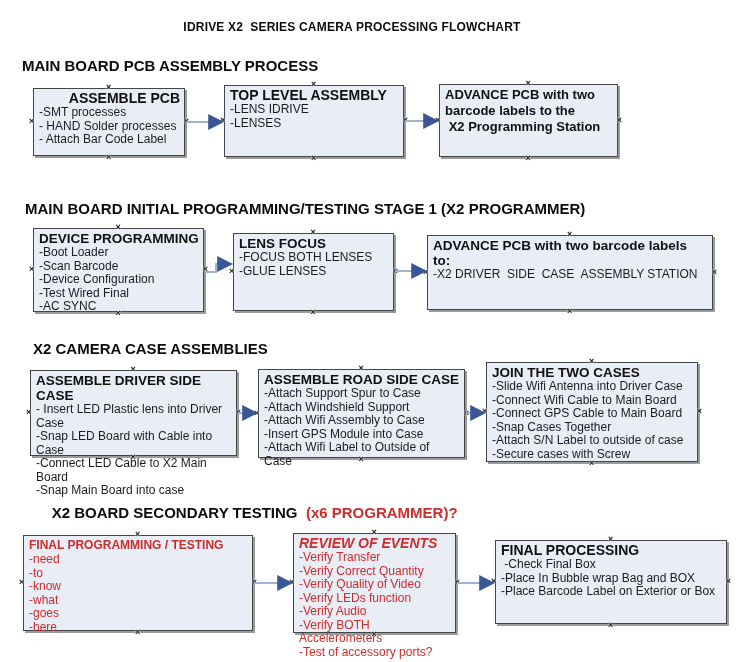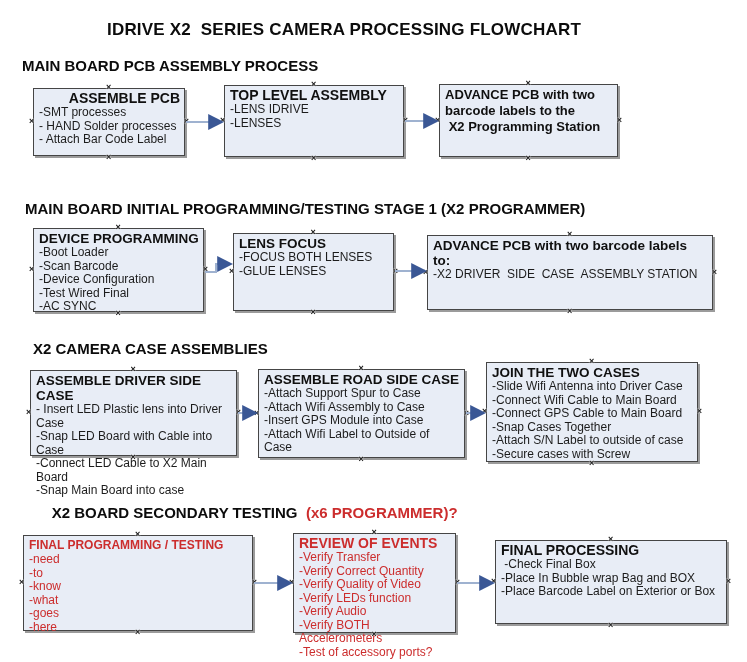--- a/index.html
+++ b/index.html
@@ -1,22 +1,22 @@
 <!DOCTYPE html>
 <html><head>
 <meta charset="utf-8">
 <style>
   html,body{margin:0;padding:0;background:#ffffff;}
   .canvas{
     position:relative;width:747px;height:662px;background:#ffffff;
     font-family:"Liberation Sans", sans-serif;color:#111;overflow:hidden;
   }
   .chart-title{
-    position:absolute;top:20px;left:8px;width:672px;text-align:center;
-    font-size:17px;font-weight:bold;letter-spacing:.2px;white-space:pre-wrap;color:#0c0c0c;
+    position:absolute;top:20px;left:16px;width:672px;text-align:center;
+    font-size:12px;font-weight:bold;letter-spacing:.2px;white-space:pre-wrap;color:#0c0c0c;
   }
   .section-heading{
     position:absolute;font-size:15px;font-weight:bold;white-space:pre-wrap;color:#0c0c0c;
   }
   .section-heading .red-part{color:#cc2d2d;}
   .box{
     position:absolute;background:#e8edf6;border:1.5px solid #454545;
     box-shadow:2px 2px 0 rgba(130,130,130,.8);
     padding:2px 4px 0 5px;box-sizing:border-box;overflow:visible;
   }
@@ -122,20 +122,21 @@
     <div class="box-line">-Snap Main Board into case</div>
   <span class="handle h-t">×</span>
       <span class="handle h-b">×</span>
       <span class="handle h-l">×</span>
       <span class="handle h-r">×</span>
     </div>
 
   <div class="box" style="left:258px;top:369px;width:207px;height:89px;">
     <div class="box-title">ASSEMBLE ROAD SIDE CASE</div>
     <div class="box-line">-Attach Support Spur to Case</div>
+    <div class="box-line">-Attach Windshield Support</div>
     <div class="box-line">-Attach Wifi Assembly to Case</div>
     <div class="box-line">-Insert GPS Module into Case</div>
     <div class="box-line">-Attach Wifi Label to Outside of Case</div>
   <span class="handle h-t">×</span>
       <span class="handle h-b">×</span>
       <span class="handle h-l">×</span>
       <span class="handle h-r">×</span>
     </div>
 
   <div class="box" style="left:486px;top:362px;width:212px;height:100px;">
@@ -160,21 +161,21 @@
     <div class="box-line">-what</div>
     <div class="box-line">-goes</div>
     <div class="box-line">-here</div>
   <span class="handle h-t">×</span>
       <span class="handle h-b">×</span>
       <span class="handle h-l">×</span>
       <span class="handle h-r">×</span>
     </div>
 
   <div class="box red-text" style="left:293px;top:533px;width:163px;height:100px;">
-    <div class="box-title" style="font-size:14px;">REVIEW OF EVENTS</div>
+    <div class="box-title" style="font-size:14px;font-style:italic;">REVIEW OF EVENTS</div>
     <div class="box-line">-Verify Transfer</div>
     <div class="box-line">-Verify Correct Quantity</div>
     <div class="box-line">-Verify Quality of Video</div>
     <div class="box-line">-Verify LEDs function</div>
     <div class="box-line">-Verify Audio</div>
     <div class="box-line">-Verify BOTH Accelerometers</div>
     <div class="box-line">-Test of accessory ports?</div>
   <span class="handle h-t">×</span>
       <span class="handle h-b">×</span>
       <span class="handle h-l">×</span>

